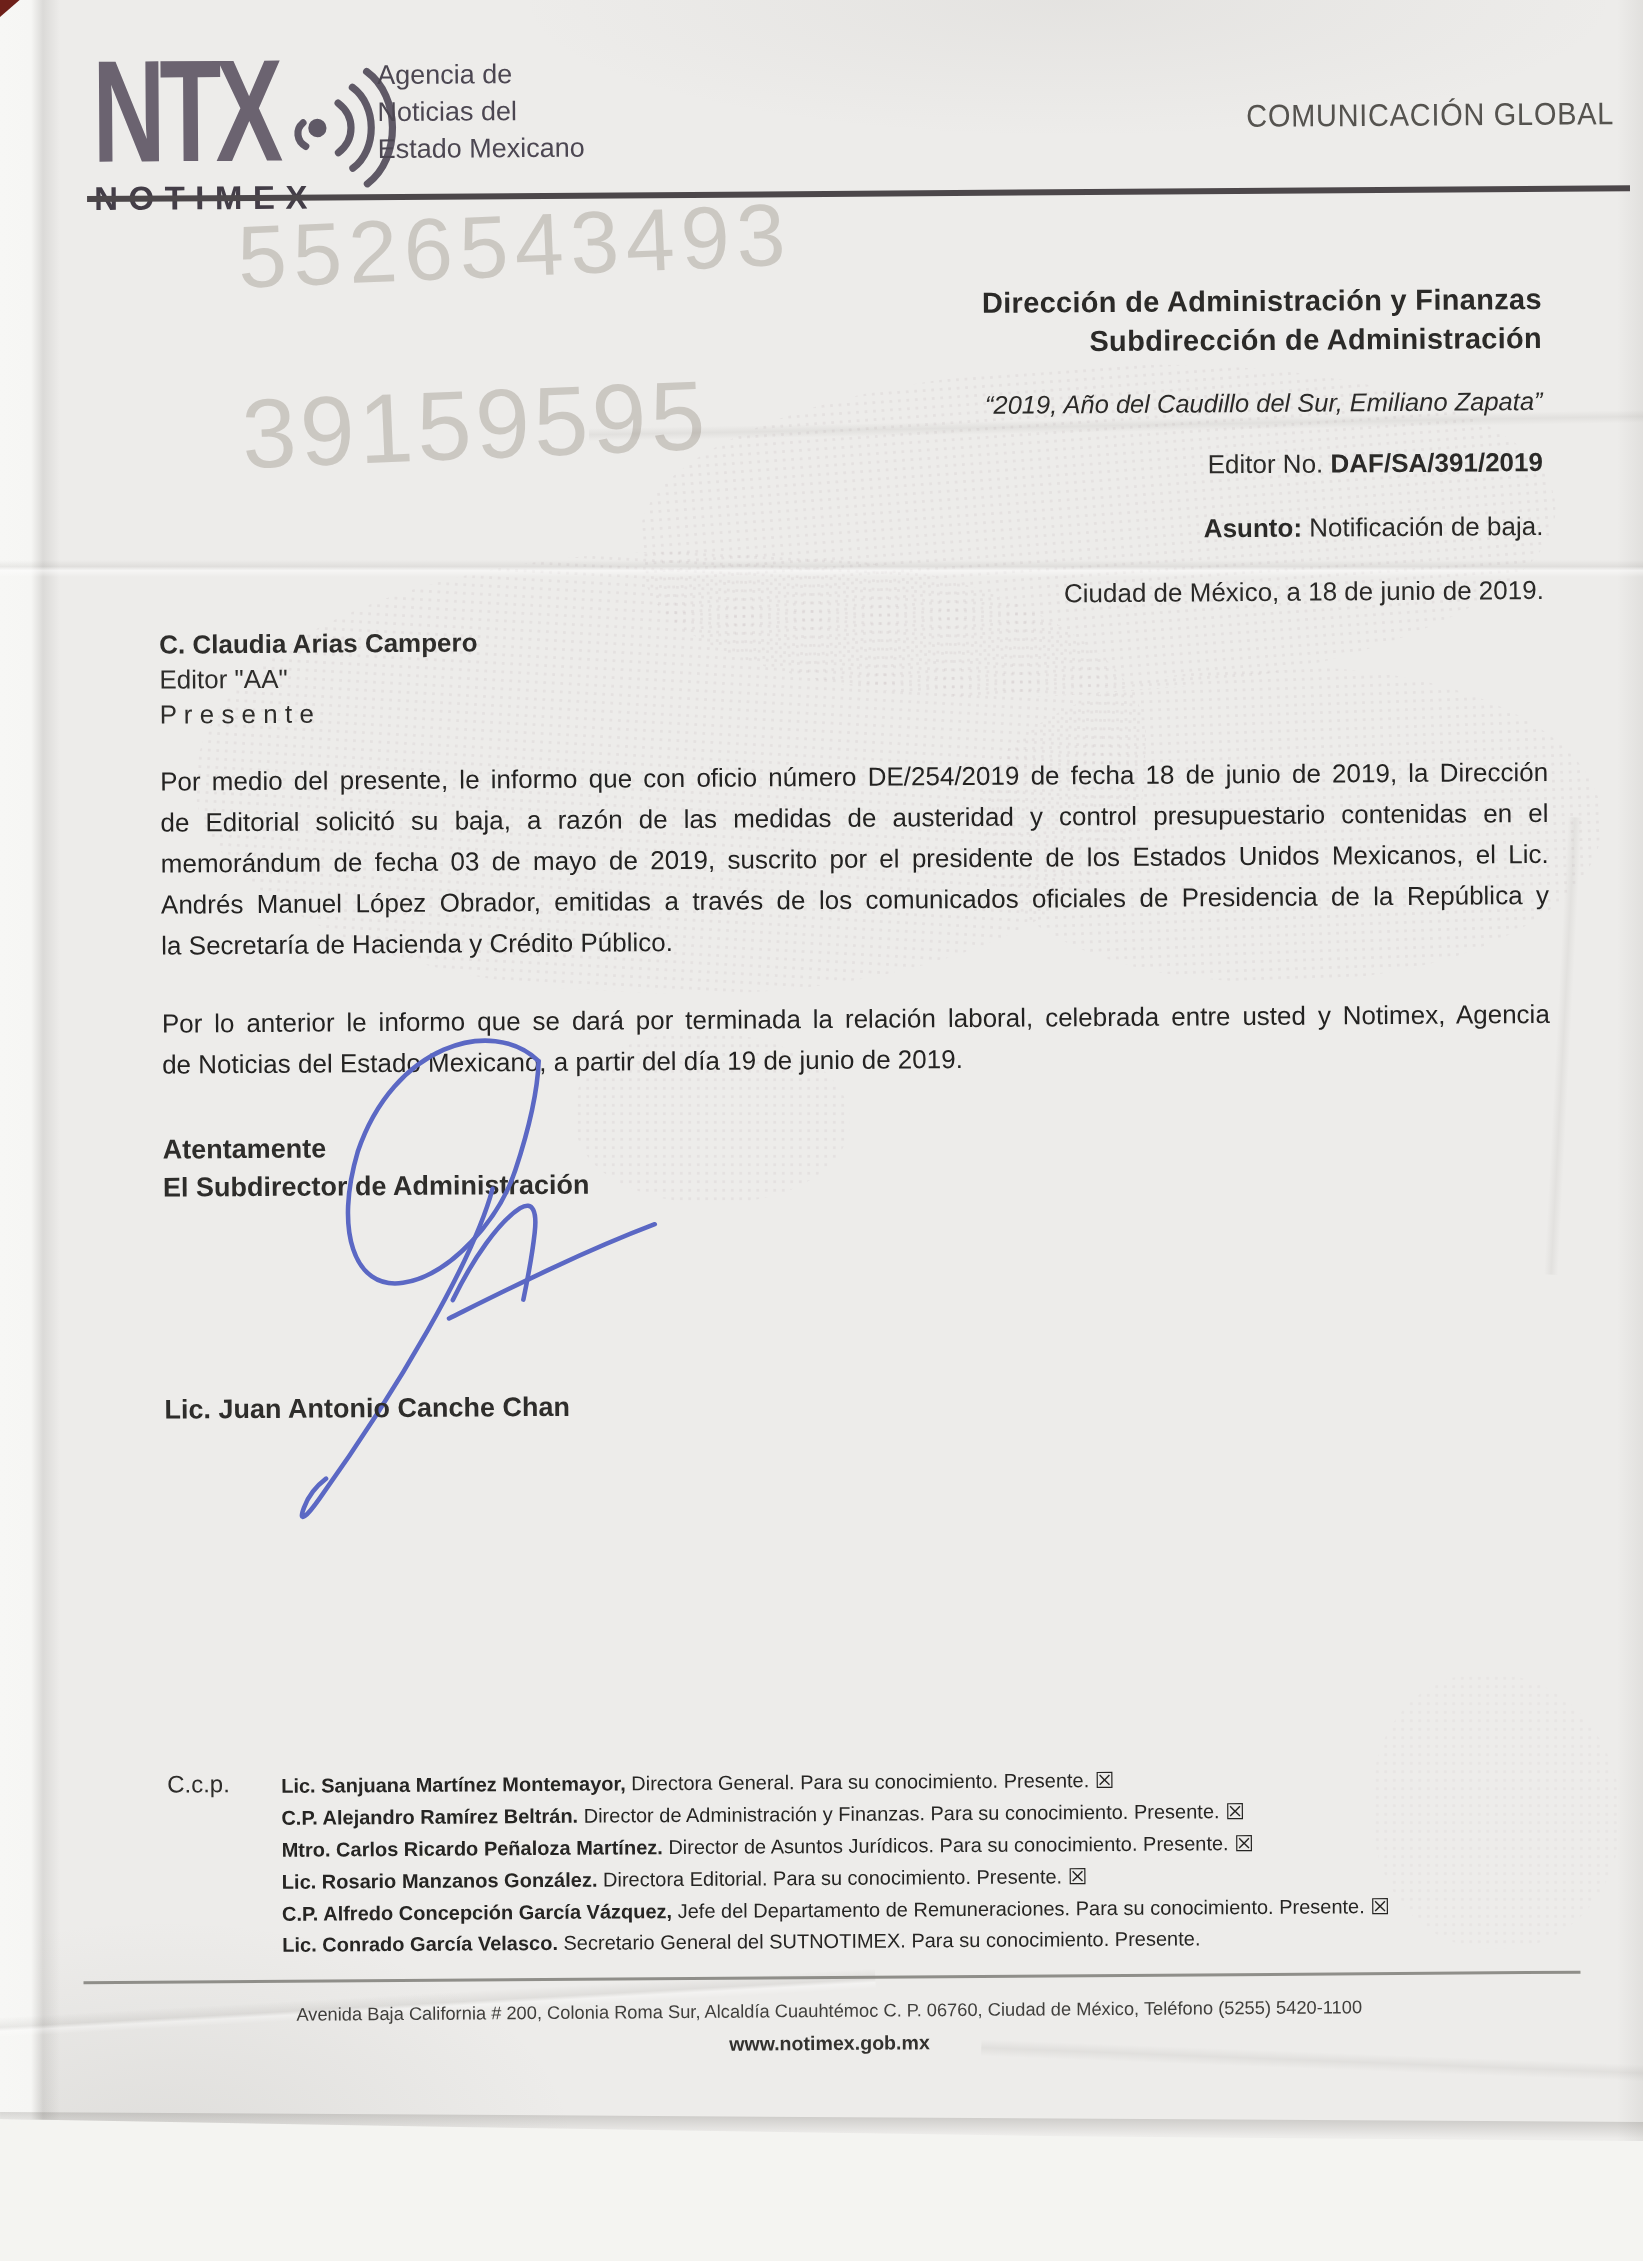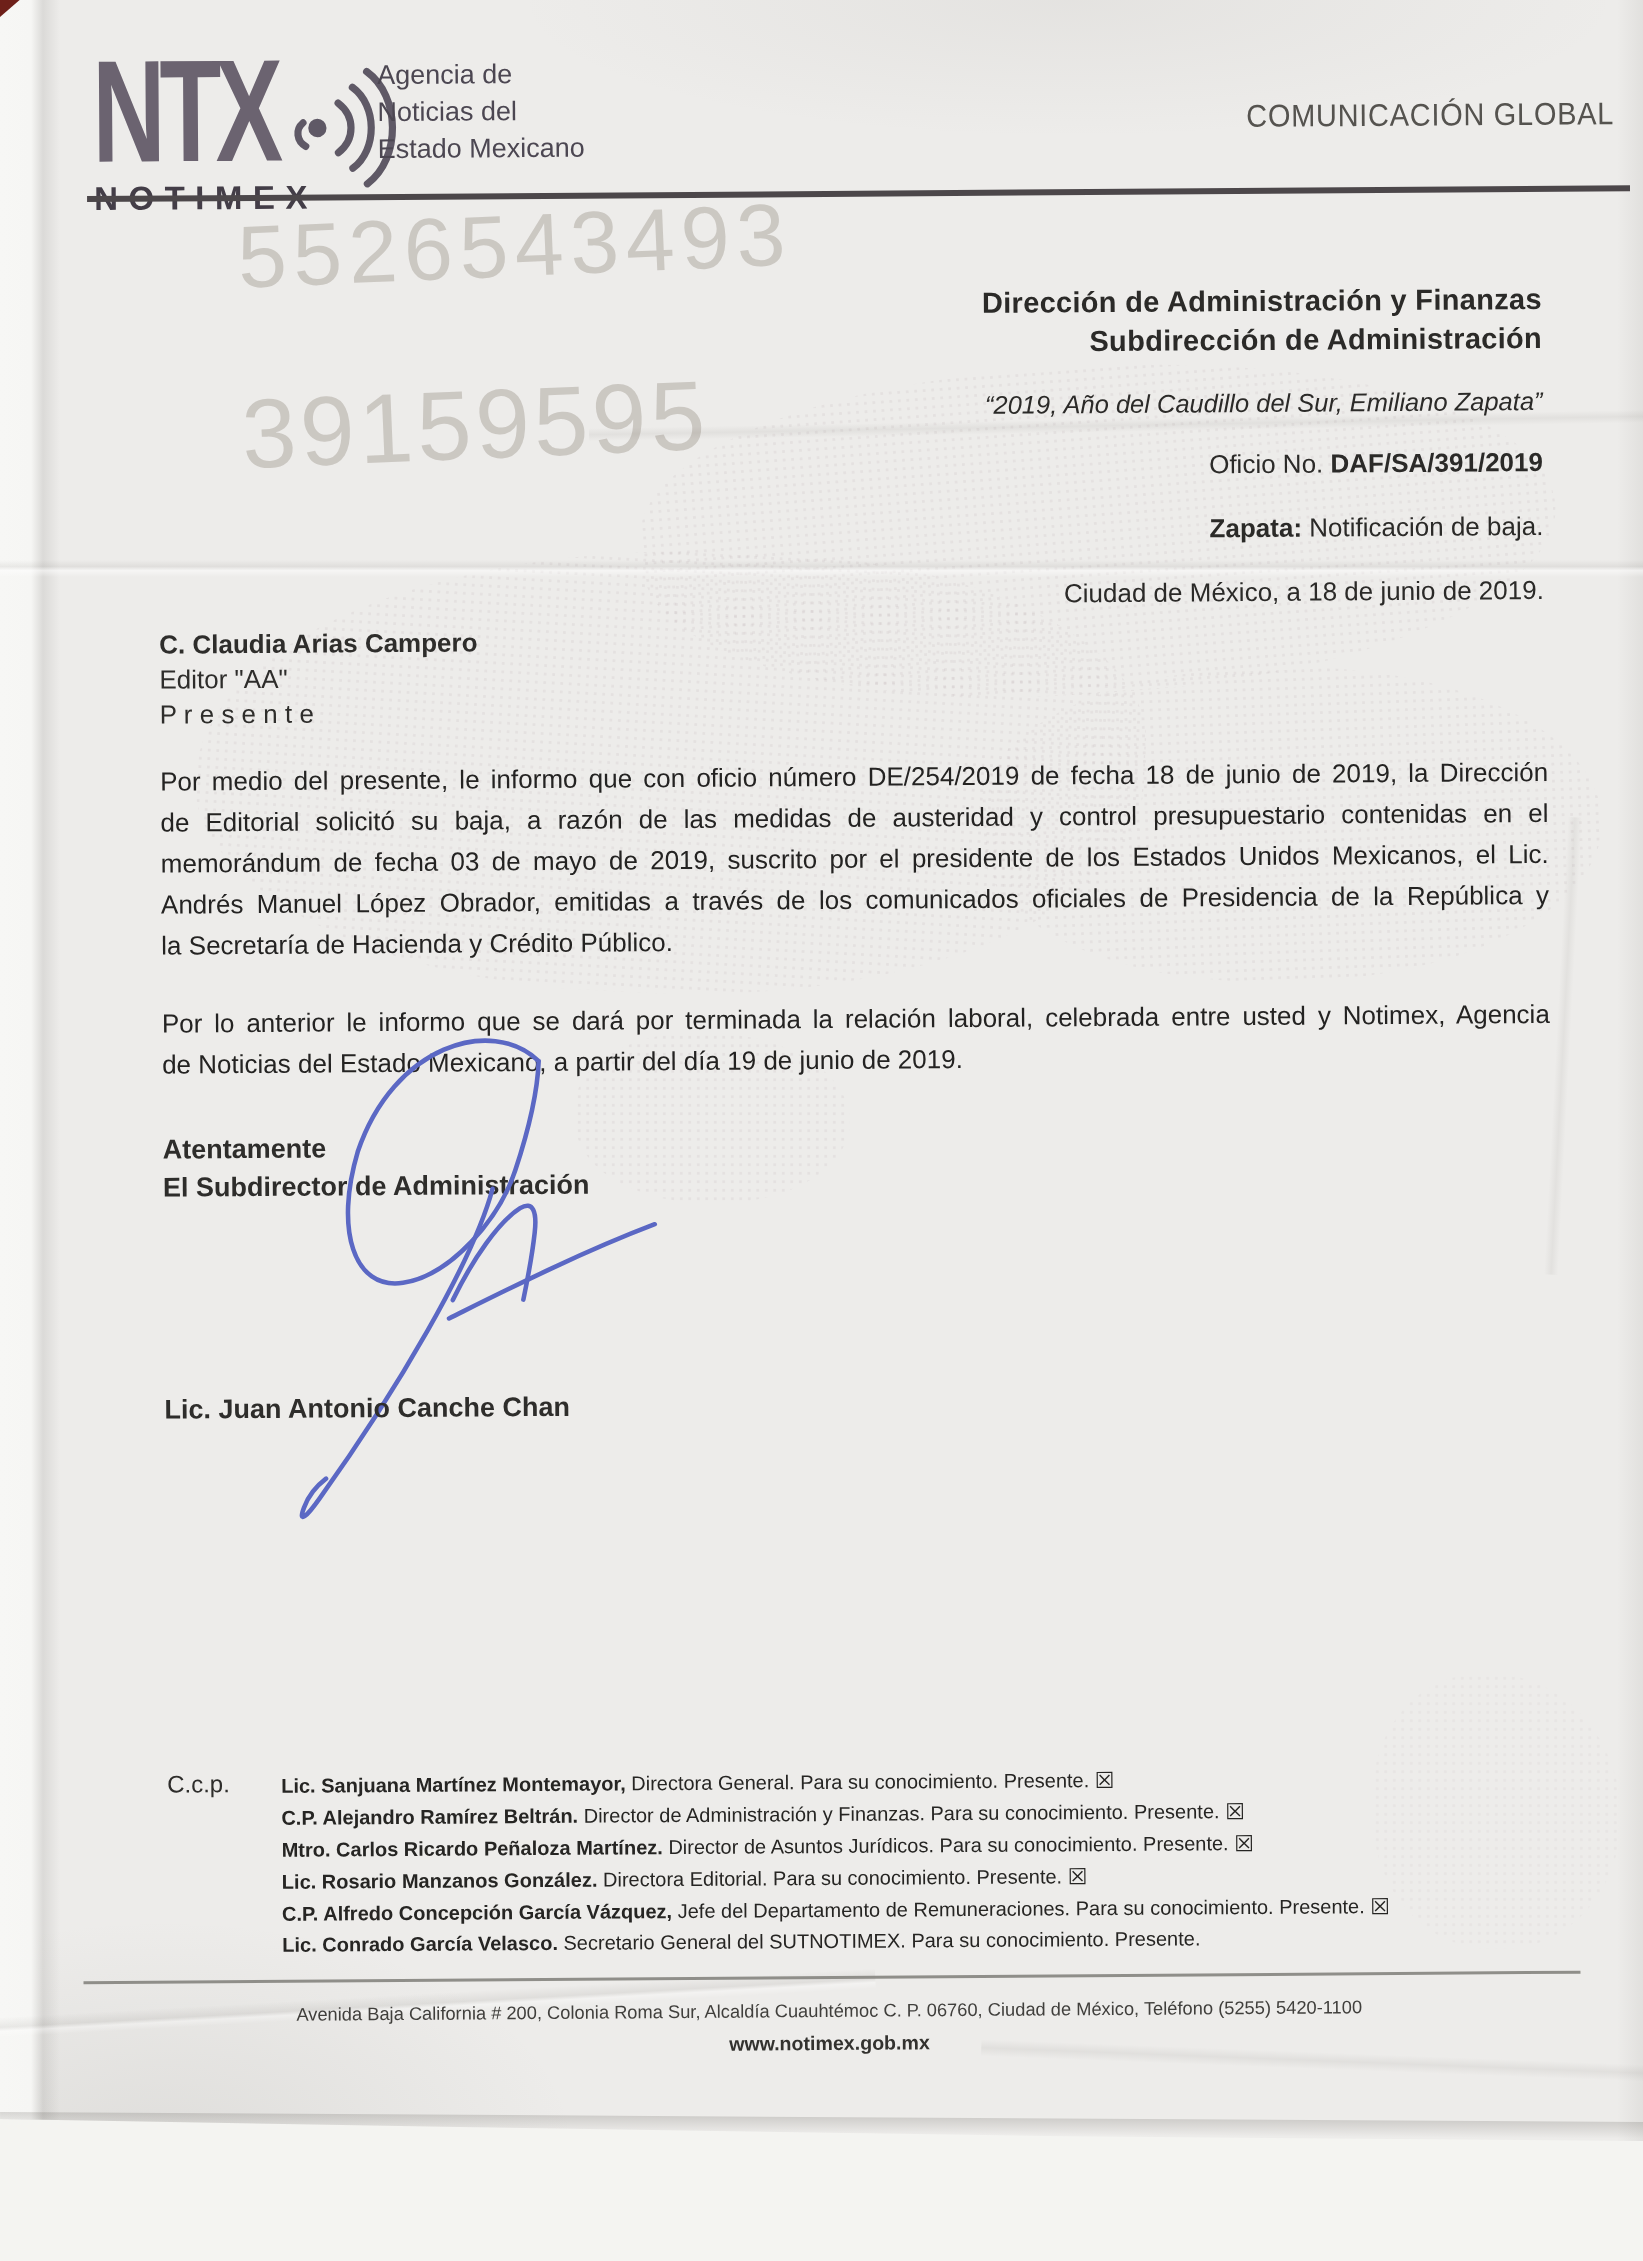--- a/index.html
+++ b/index.html
@@ -127,22 +127,22 @@
     <div class="abs comunicacion">COMUNICACIÓN GLOBAL</div>
     <div class="abs rule-top"></div>
 
     <div class="abs hand hand1">5526543493</div>
     <div class="abs hand hand2">39159595</div>
 
     <div class="abs hdr">
       <div class="t">Dirección de Administración y Finanzas</div>
       <div class="t">Subdirección de Administración</div>
       <div class="motto">“2019, Año del Caudillo del Sur, Emiliano Zapata”</div>
-      <div class="oficio"><span>Oficio No. </span><span class="b">DAF/SA/391/2019</span></div>
-      <div class="asunto"><span class="b">Zapata:</span><span> Notificación de baja.</span></div>
+      <div class="oficio"><span>Editor No. </span><span class="b">DAF/SA/391/2019</span></div>
+      <div class="asunto"><span class="b">Asunto:</span><span> Notificación de baja.</span></div>
       <div class="dateline">Ciudad de México, a 18 de junio de 2019.</div>
     </div>
 
     <div class="abs recipient">
       <div class="b">C. Claudia Arias Campero</div>
       <div>Editor "AA"</div>
       <div>P r e s e n t e</div>
     </div>
 
     <div class="abs para">

